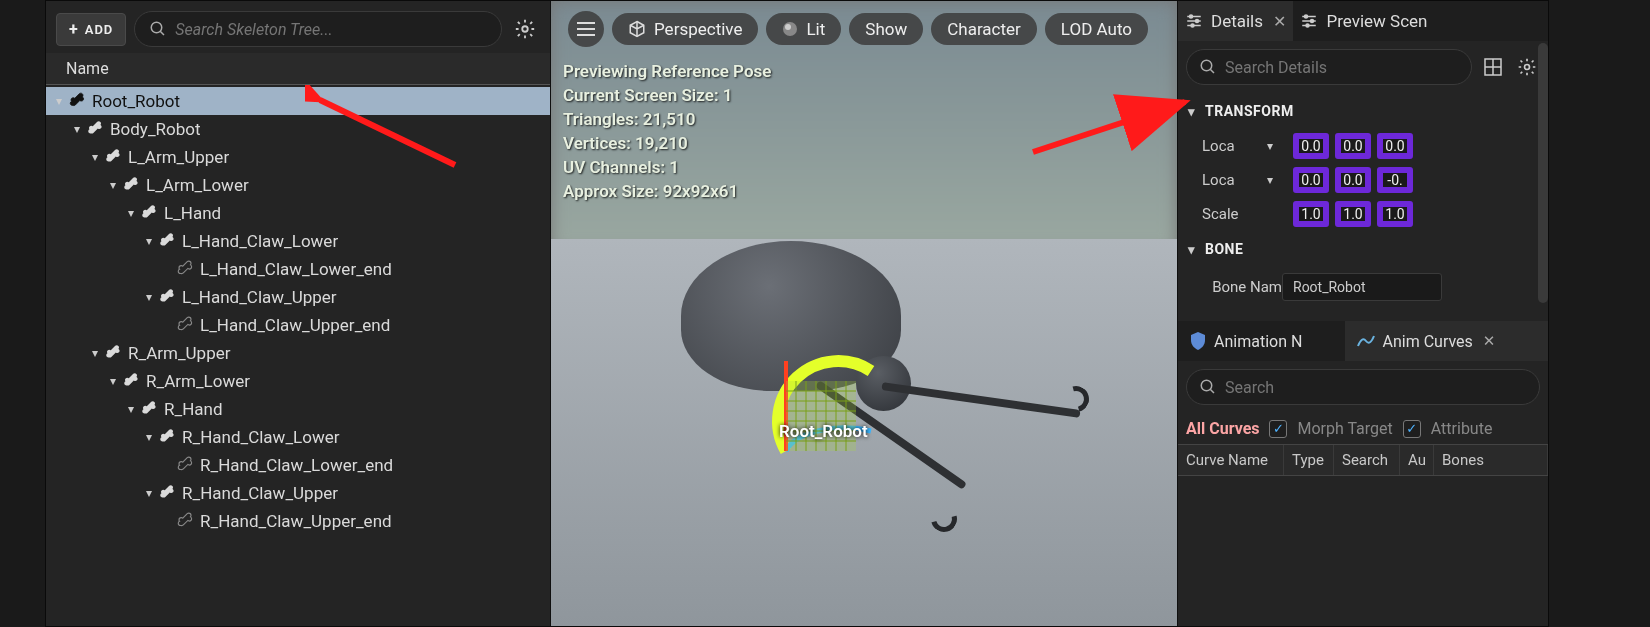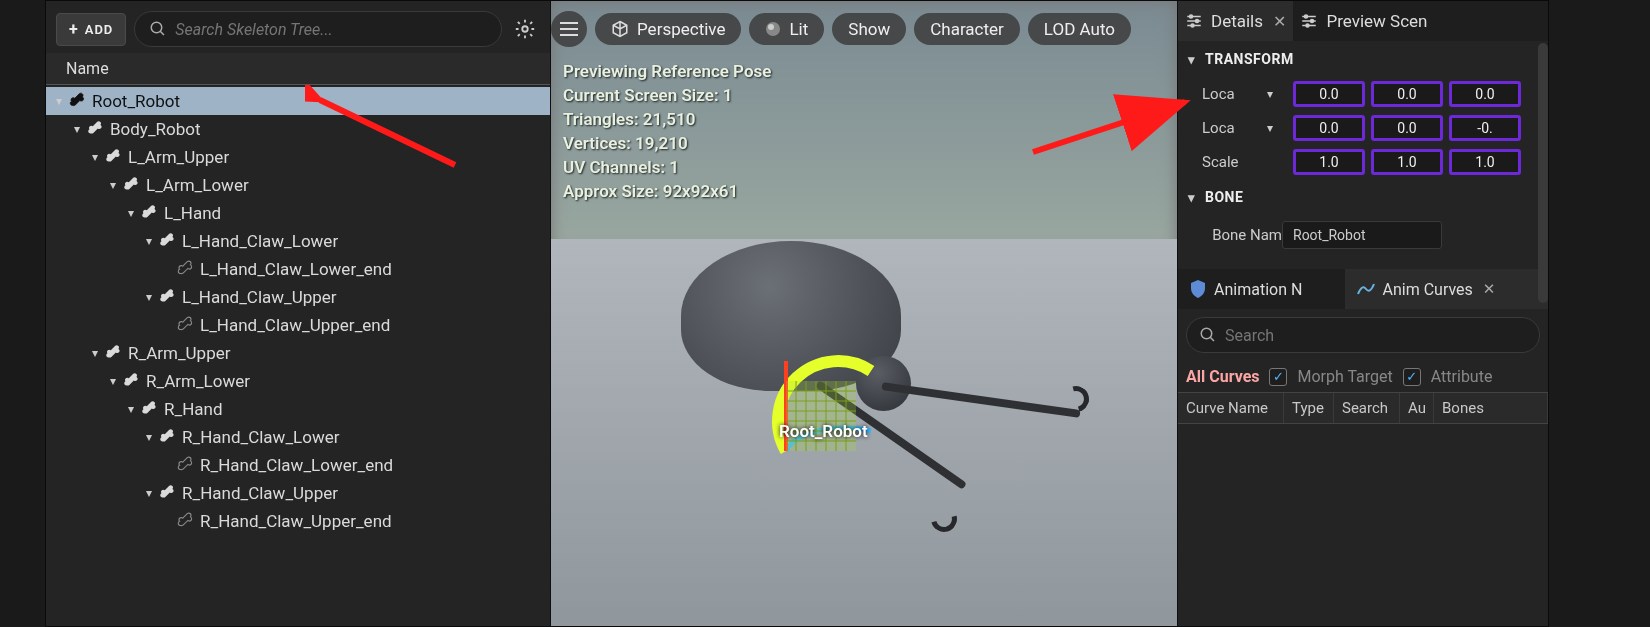--- a/index.html
+++ b/index.html
@@ -30,40 +30,40 @@
 .vp-bg-sky { position:absolute; left:0; top:0; right:0; height:40%; background:linear-gradient(#7a8a92,#9aa8a0); filter:blur(8px);}
 .vp-bg-ground { position:absolute; left:0; top:38%; right:0; bottom:0; background:linear-gradient(#b0b6bc,#8f969c);}
 .vp-body { position:absolute; left:130px; top:240px; width:220px; height:150px; background:radial-gradient(circle at 40% 30%, #6b6f76, #3a3d42); border-radius:55% 55% 45% 45%; }
 .vp-eye { position:absolute; left:305px; top:355px; width:55px; height:55px; background:radial-gradient(circle at 40% 30%, #5a5e64, #2b2e33); border-radius:50%; }
 .vp-arm-r { position:absolute; left:330px; top:395px; width:200px; height:8px; background:#2e3033; transform:rotate(8deg); border-radius:4px; }
 .vp-arm-r2 { position:absolute; left:250px; top:430px; width:180px; height:8px; background:#2e3033; transform:rotate(35deg); border-radius:4px; }
 .vp-claw1 { position:absolute; left:512px; top:385px; width:26px; height:26px; border:5px solid #26282b; border-radius:50%; border-left-color:transparent; border-bottom-color:transparent; transform:rotate(30deg);}
 .vp-claw2 { position:absolute; left:380px; top:505px; width:26px; height:26px; border:5px solid #26282b; border-radius:50%; border-left-color:transparent; border-bottom-color:transparent; transform:rotate(120deg);}
 .vp-gizmo { position:absolute; left:200px; top:330px; width:130px; height:130px; pointer-events:none; }
 .vp-bone-label { position:absolute; left:228px; top:420px; color:#fff; font-size:17px; font-weight:600; text-shadow:0 0 4px #000;}
-.vp-toolbar { position:absolute; top:10px; left:0; right:10px; display:flex; gap:8px; align-items:center; flex-wrap:nowrap;}
+.vp-toolbar { position:absolute; top:10px; left:17px; right:10px; display:flex; gap:8px; align-items:center; flex-wrap:nowrap;}
 .vp-pill { background:rgba(60,60,60,0.85); border-radius:20px; padding:6px 16px; font-size:17px; color:#eee; display:flex; align-items:center; gap:8px; cursor:pointer; white-space:nowrap;}
 .vp-hamburger { width:36px; height:36px; border-radius:50%; background:rgba(60,60,60,0.85); display:flex; align-items:center; justify-content:center; cursor:pointer;}
 .vp-stats { position:absolute; left:12px; top:58px; font-size:17px; font-weight:600; line-height:24px; color:#e8f0e0; text-shadow:1px 1px 2px rgba(0,0,0,0.8);}
 
 .right { width:370px; background:#242424; display:flex; flex-direction:column; position:relative;}
 .right-tabs { display:flex; height:40px; background:#1e1e1e;}
 .rtab { display:flex; align-items:center; gap:8px; padding:0 7px; font-size:17px; color:#ddd; cursor:pointer;}
 .rtab .close { color:#aaa; font-size:16px; margin-left:2px; cursor:pointer;}
 .rtab.active { background:#2c2c2c;}
 .r-search-row { display:flex; align-items:center; gap:8px; padding:8px 8px;}
 .r-search { flex:1; display:flex; align-items:center; background:#1e1e1e; border:1px solid #3a3a3a; border-radius:20px; padding:4px 12px; height:36px;}
 .r-search input { flex:1; background:transparent; border:none; outline:none; color:#bbb; font-size:16px; margin-left:8px;}
 .r-icon-btn { width:26px; height:26px; display:flex; align-items:center; justify-content:center; cursor:pointer;}
 .section-hdr { display:flex; align-items:center; gap:10px; padding:10px 10px; font-weight:700; font-size:14px; letter-spacing:0.5px; color:#eee; cursor:pointer;}
 .chev { font-size:13px; color:#ccc; }
 .prop-row { display:flex; align-items:center; padding:4px 10px 4px 24px;}
 .prop-label { width:65px; font-size:15px; color:#ccc; overflow:hidden; text-overflow:ellipsis; white-space:nowrap;}
 .prop-dd { width:18px; margin-right:8px; color:#ccc; font-size:12px;}
-.num-field { width:72px; height:26px; background:#1a1a1a; border:3px solid #6d28d9; border-radius:3px; color:#eee; font-size:14px; text-align:center; margin-left:6px;}
+.num-field { width:36px; height:26px; background:#1a1a1a; border:6px solid #6d28d9; border-radius:3px; color:#eee; font-size:14px; text-align:center; margin-left:6px;}
 .num-field:first-of-type{margin-left:0;}
 .bone-name-row { display:flex; align-items:center; padding:6px 10px 6px 24px;}
 .bone-name-row .prop-label { width:80px;text-align:right;}
 .text-field { flex:1; max-width:160px; height:28px; background:#1a1a1a; border:1px solid #3a3a3a; border-radius:3px; color:#ccc; font-size:14px; padding:0 10px;}
 .sep { height:6px; }
 .curves-tabs { display:flex; height:40px; background:#1e1e1e; margin-top:8px;}
 .ctab { display:flex; align-items:center; gap:8px; padding:0 12px; font-size:16px; color:#ddd; cursor:pointer; white-space:nowrap; overflow:hidden;}
 .ctab .close { color:#aaa; font-size:15px; margin-left:2px; cursor:pointer;}
 .filter-row { display:flex; align-items:center; gap:10px; padding:6px 8px; font-size:16px; flex-wrap:nowrap;}
 .filter-link { color:#fca5a5; cursor:pointer;font-weight:bold;}
@@ -310,20 +310,42 @@
             <line x1="3" y1="12" x2="21" y2="12"></line>
             <line x1="3" y1="18" x2="21" y2="18"></line>
             <circle cx="8" cy="6" r="2" fill="#ccc"></circle>
             <circle cx="16" cy="12" r="2" fill="#ccc"></circle>
             <circle cx="10" cy="18" r="2" fill="#ccc"></circle>
           </svg>
         <span>Preview Scen</span>
       </div>
     </div>
 
+    <div class="r-search-row">
+      <div class="r-search">
+        <svg width="18" height="18" viewBox="0 0 24 24" fill="none" stroke="#aaa" stroke-width="2">
+            <circle cx="10" cy="10" r="7"></circle>
+            <line x1="20" y1="20" x2="15" y2="15"></line>
+          </svg>
+        <input placeholder="Search Details" style="">
+      </div>
+      <div class="r-icon-btn">
+        <svg width="18" height="18" viewBox="0 0 18 18" stroke="#ccc" stroke-width="1.5" fill="none">
+            <rect x="1" y="1" width="16" height="16"></rect>
+            <line x1="1" y1="9" x2="17" y2="9"></line>
+            <line x1="9" y1="1" x2="9" y2="17"></line>
+          </svg>
+      </div>
+      <div class="r-icon-btn">
+        <svg width="20" height="20" viewBox="0 0 24 24" fill="none" stroke="#ccc" stroke-width="2">
+            <circle cx="12" cy="12" r="3"></circle>
+            <path d="M12 2v3M12 19v3M4.2 4.2l2.1 2.1M17.7 17.7l2.1 2.1M2 12h3M19 12h3M4.2 19.8l2.1-2.1M17.7 6.3l2.1-2.1"></path>
+          </svg>
+      </div>
+    </div>
 
     <div class="section-hdr">
       <span class="chev">▾</span>
       <span>TRANSFORM</span>
     </div>
     <div class="prop-row">
       <span class="prop-label">Loca</span>
       <span class="prop-dd">▾</span>
       <input class="num-field" value="0.0" style="">
       <input class="num-field" value="0.0" style="">

